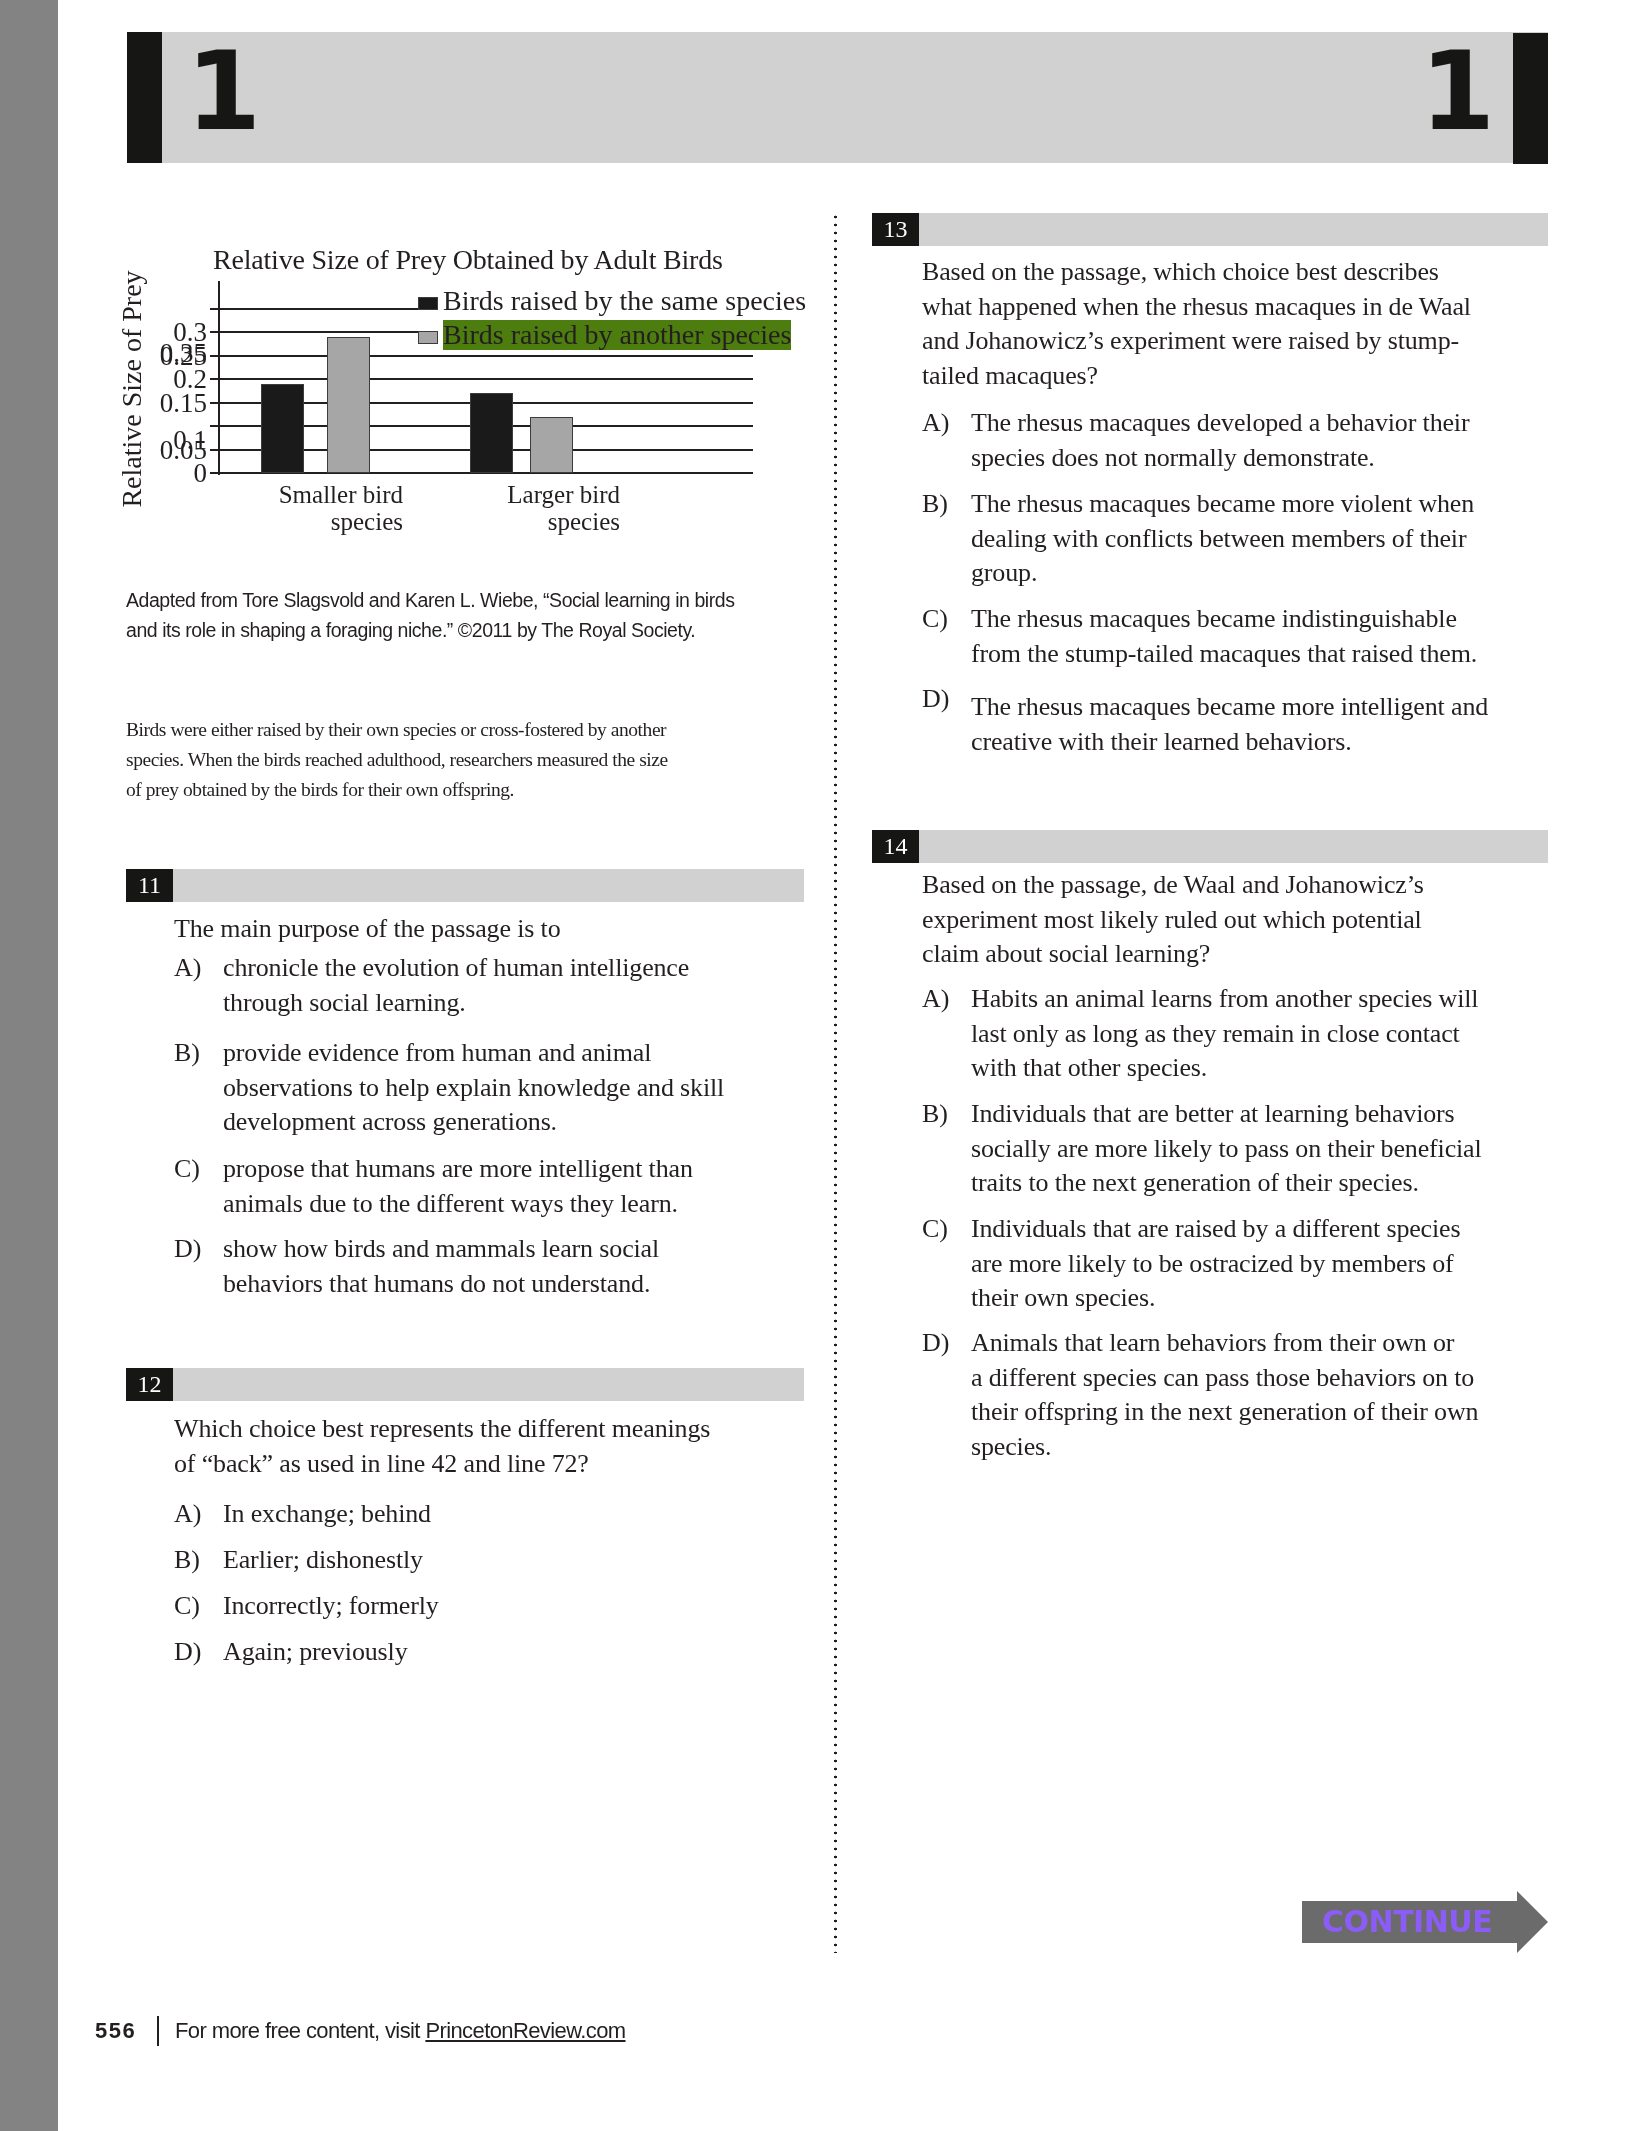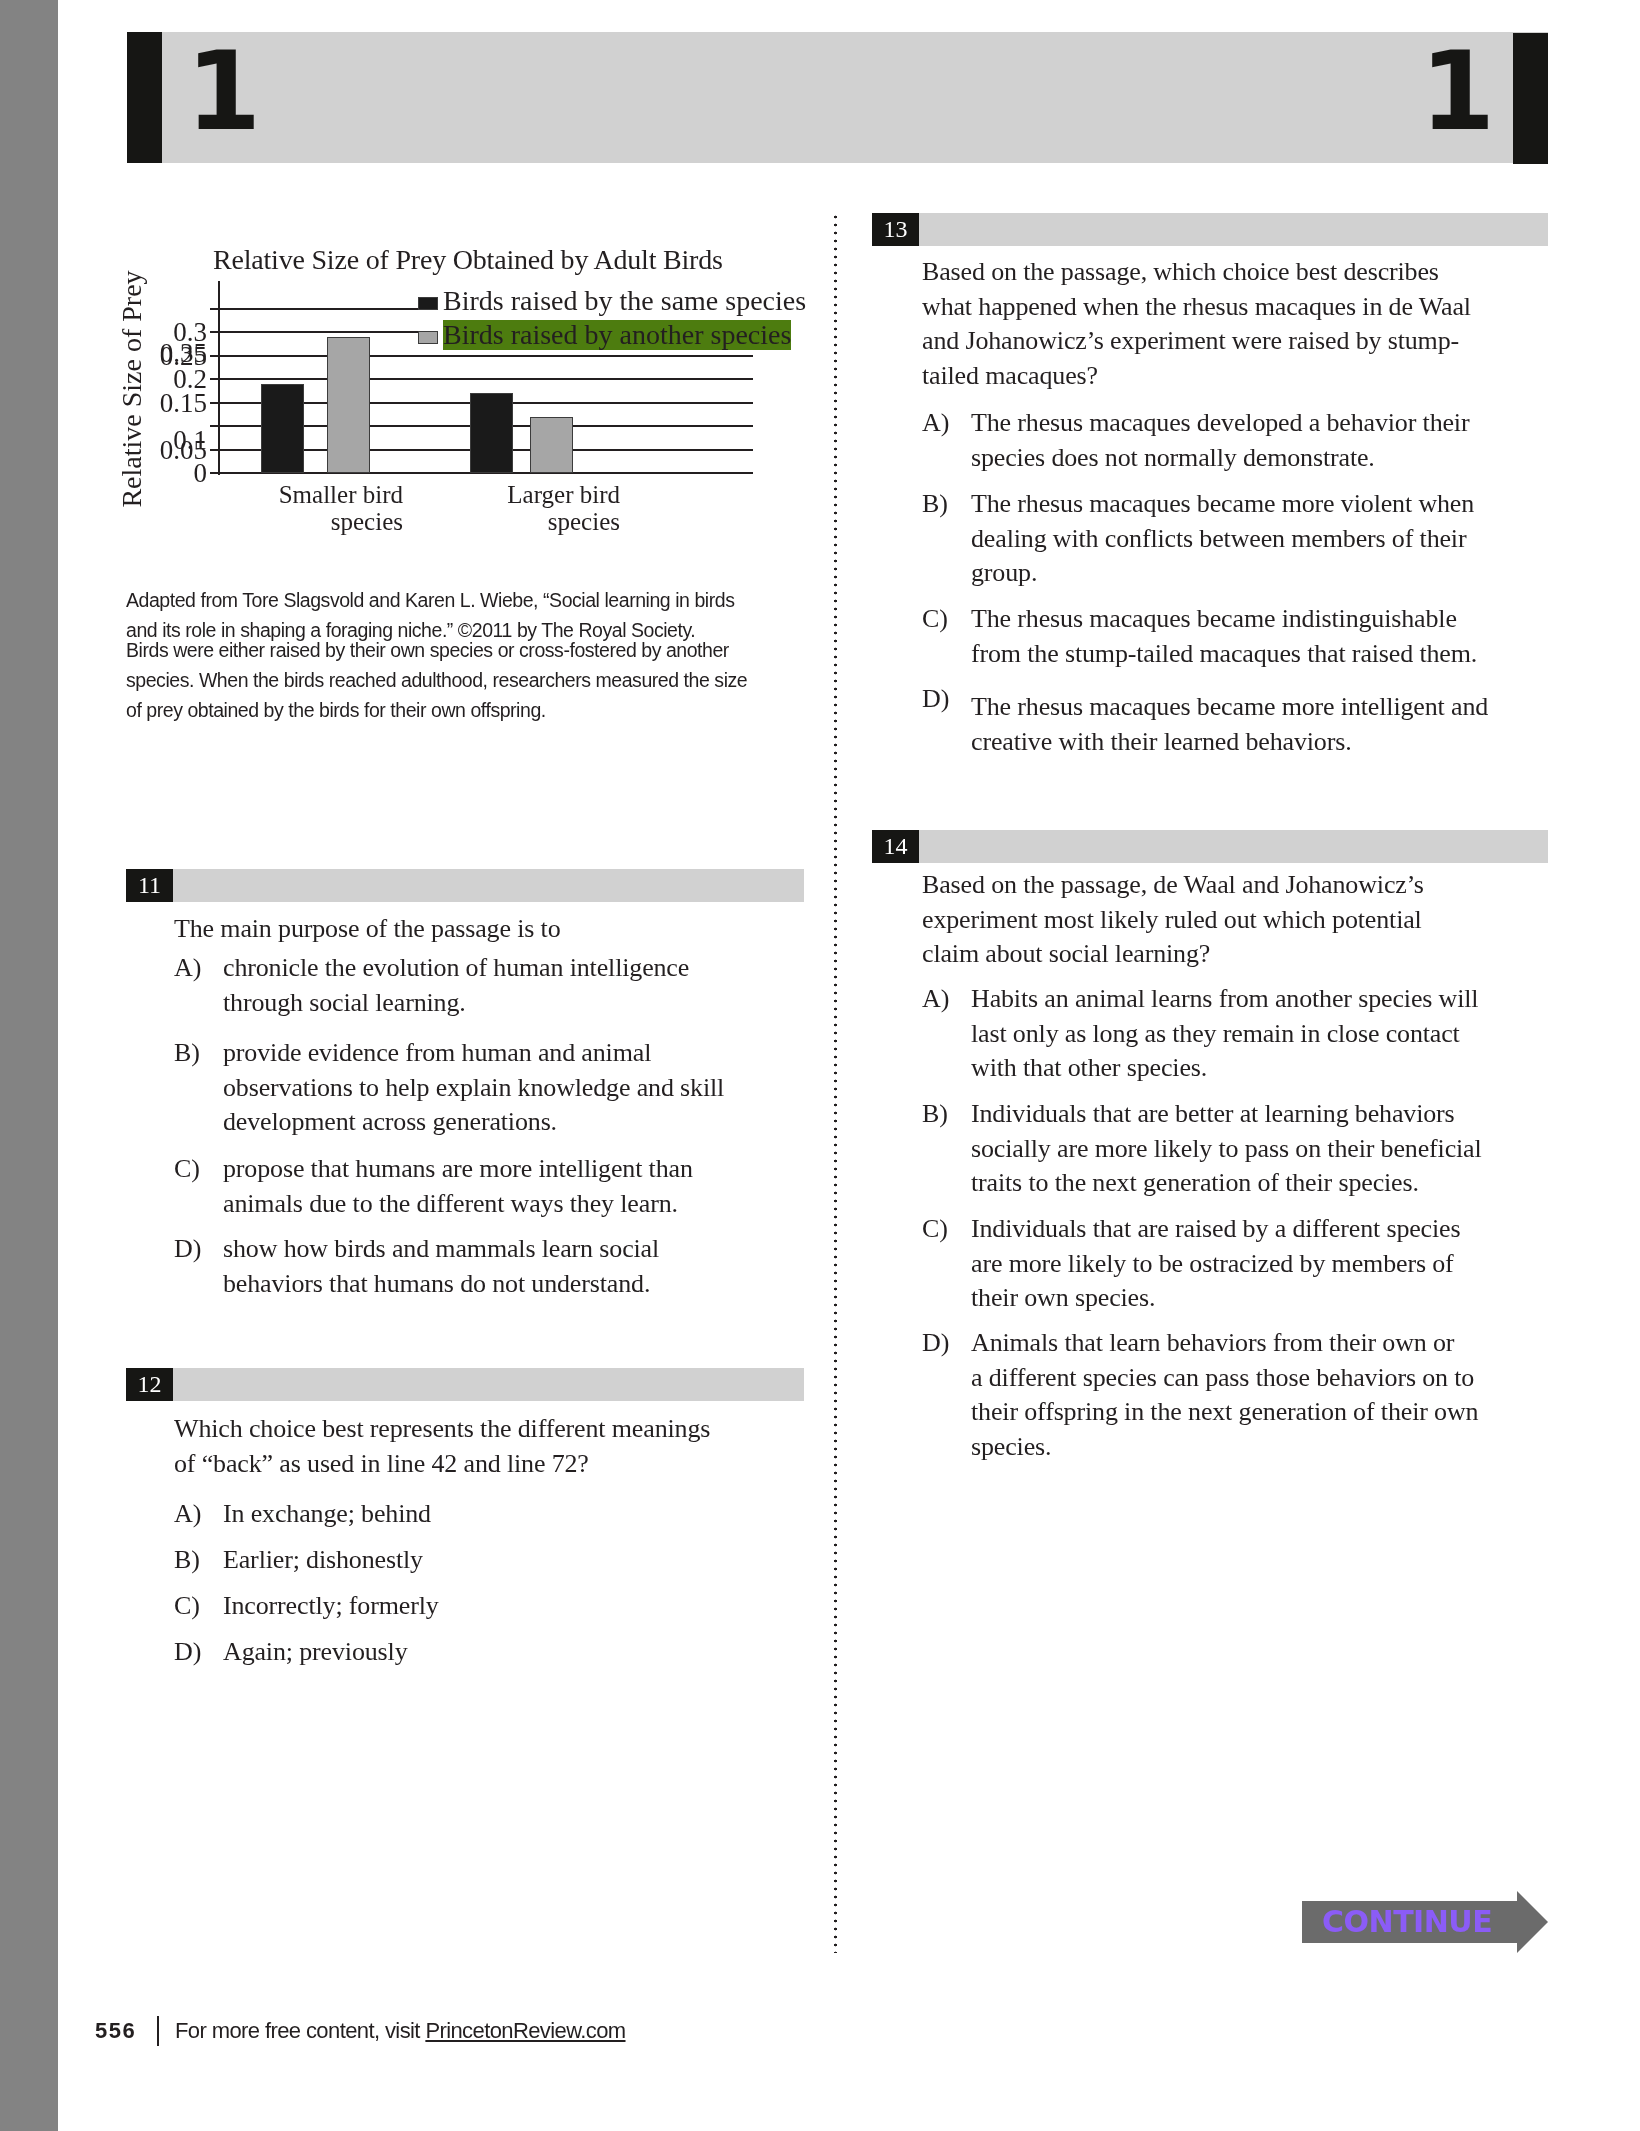--- a/index.html
+++ b/index.html
@@ -114,21 +114,21 @@
         <div class="legend-swatch" style="background: rgb(166, 166, 166); top: 11px;"></div>
         <div class="legend-text" style="background: #4d7c0f;">Birds raised by another species</div>
       </div>
     </div>
 </div>
 
 <div class="source" style="top:585px;">
   <div>Adapted from Tore Slagsvold and Karen L. Wiebe, “Social learning in birds</div>
   <div>and its role in shaping a foraging niche.” ©2011 by The Royal Society.</div>
 </div>
-<div class="source" style="top:635px;">
+<div class="source" style="top:715px;font-family:Liberation Serif, serif;">
   <div>Birds were either raised by their own species or cross-fostered by another</div>
   <div>species. When the birds reached adulthood, researchers measured the size</div>
   <div>of prey obtained by the birds for their own offspring.</div>
 </div>
 
 <div id="questions">
     <div class="q-bar" style="left: 126px; top: 869px; width: 678px;">
       <div class="q-num">11</div>
     </div>
     <div class="q-stem" style="left: 174px; top: 912px; width: 630px;">

